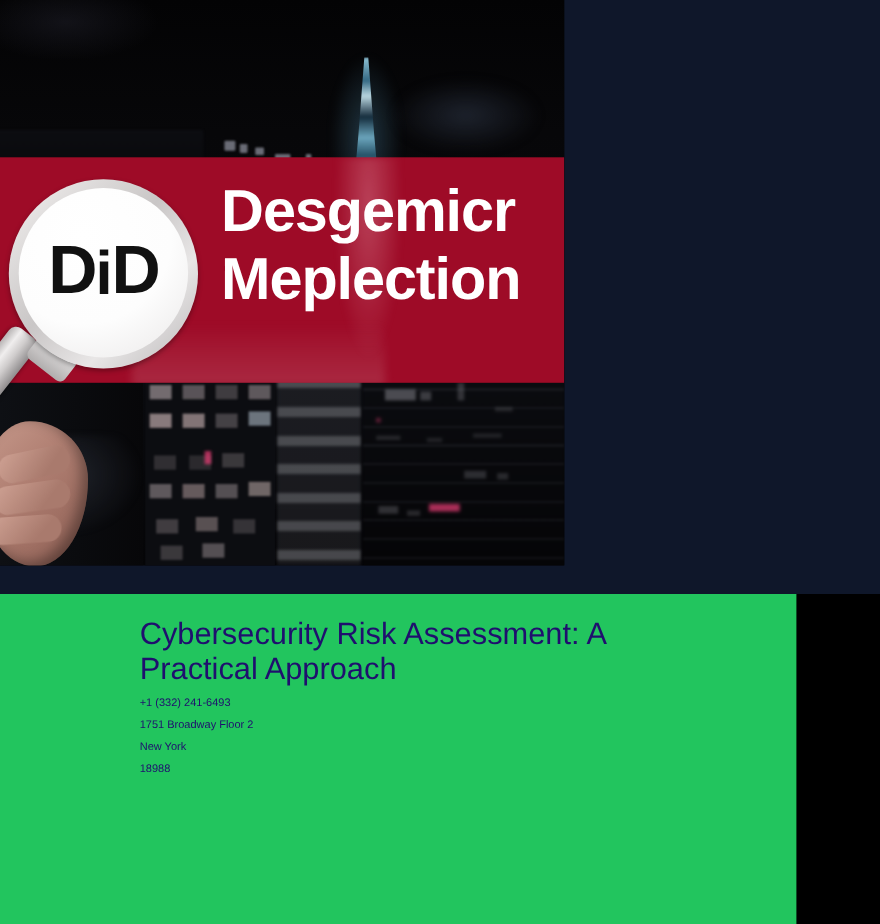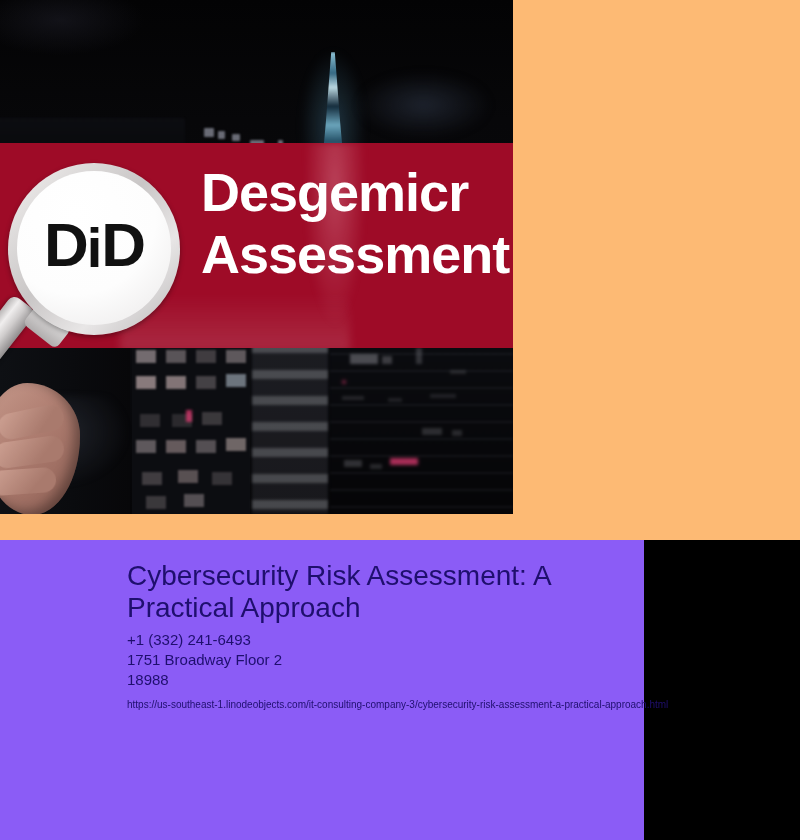--- a/index.html
+++ b/index.html
@@ -15,21 +15,21 @@
     position: relative;
   }
 
   
   .media-block {
     position: absolute;
     left: 0;
     top: 0;
     width: 800px;
     height: 540px;
-    background: #fdba74;
+    background: #0f172a;
     overflow: hidden;
   }
 
   .photo {
     position: absolute;
     left: 0;
     top: 0;
     width: 513px;
     height: 514px;
     overflow: hidden;
@@ -334,23 +334,23 @@
     background: linear-gradient(135deg,#cfa294 0%, #a97a6d 70%);
     border-radius: 14px;
     filter: blur(0.6px);
   }
 
   
   .panel {
     position: absolute;
     left: 0;
     top: 540px;
-    width: 644px;
+    width: 724px;
     height: 300px;
-    background: #8b5cf6;
+    background: #22c55e;
   }
   .panel-inner {
     position: absolute;
     left: 127px;
     top: 20px;
     width: 640px;
   }
   .title {
     color: #1f0f6e;
     font-family: "Liberation Sans", sans-serif;
@@ -364,21 +364,21 @@
     color: #1f0f6e;
     font-family: "Liberation Sans", sans-serif;
     font-size: 17px;
     line-height: 22px;
     font-weight: 400;
     margin: 4px 0 22px 0;
   }
   .contact-line {
     color: #1f0f6e;
     font-family: "Liberation Sans", sans-serif;
-    font-size: 15px;
+    font-size: 10px;
     line-height: 20px;
     font-weight: 400;
   }
   .url-line {
     color: #1f0f6e;
     font-family: "Liberation Sans", sans-serif;
     font-size: 10px;
     line-height: 18px;
     margin-top: 6px;
     word-break: break-all;
@@ -455,21 +455,21 @@
         <span class="neon" style="left:60px;top:122px;width:28px;height:7px;"></span>
         <span class="neon" style="left:12px;top:44px;width:4px;height:4px;opacity:.6;"></span>
       </div>
 
     </div>
 
     <div class="banner">
       <div class="banner-bleed"></div>
       <div class="banner-bleed2"></div>
       <div class="banner-text">Desgemicr</div>
-      <div class="banner-text" style="top:80px;">Assessment</div>
+      <div class="banner-text" style="top:80px;">Meplection</div>
     </div>
 
     <div class="hand">
       <span class="finger" style="left:14px;top:26px;width:66px;height:26px;transform:rotate(-12deg);"></span>
       <span class="finger" style="left:10px;top:56px;width:70px;height:26px;transform:rotate(-8deg);"></span>
       <span class="finger" style="left:6px;top:86px;width:66px;height:25px;transform:rotate(-4deg);"></span>
     </div>
 
     <div class="magnifier">
       <div class="handle"></div>
@@ -485,18 +485,18 @@
 </div>
 
 <div class="panel">
   <div class="panel-inner">
 
     <h1 class="title">Cybersecurity Risk Assessment: A Practical Approach</h1>
 
 
     <div class="contact-line">+1 (332) 241-6493</div>
     <div class="contact-line">1751 Broadway Floor 2</div>
+    <div class="contact-line">New York</div>
     <div class="contact-line">18988</div>
 
-    <div class="url-line">https://us-southeast-1.linodeobjects.com/it-consulting-company-3/cybersecurity-risk-assessment-a-practical-approach.html</div>
 
   </div>
 </div>
 
 </body></html>

